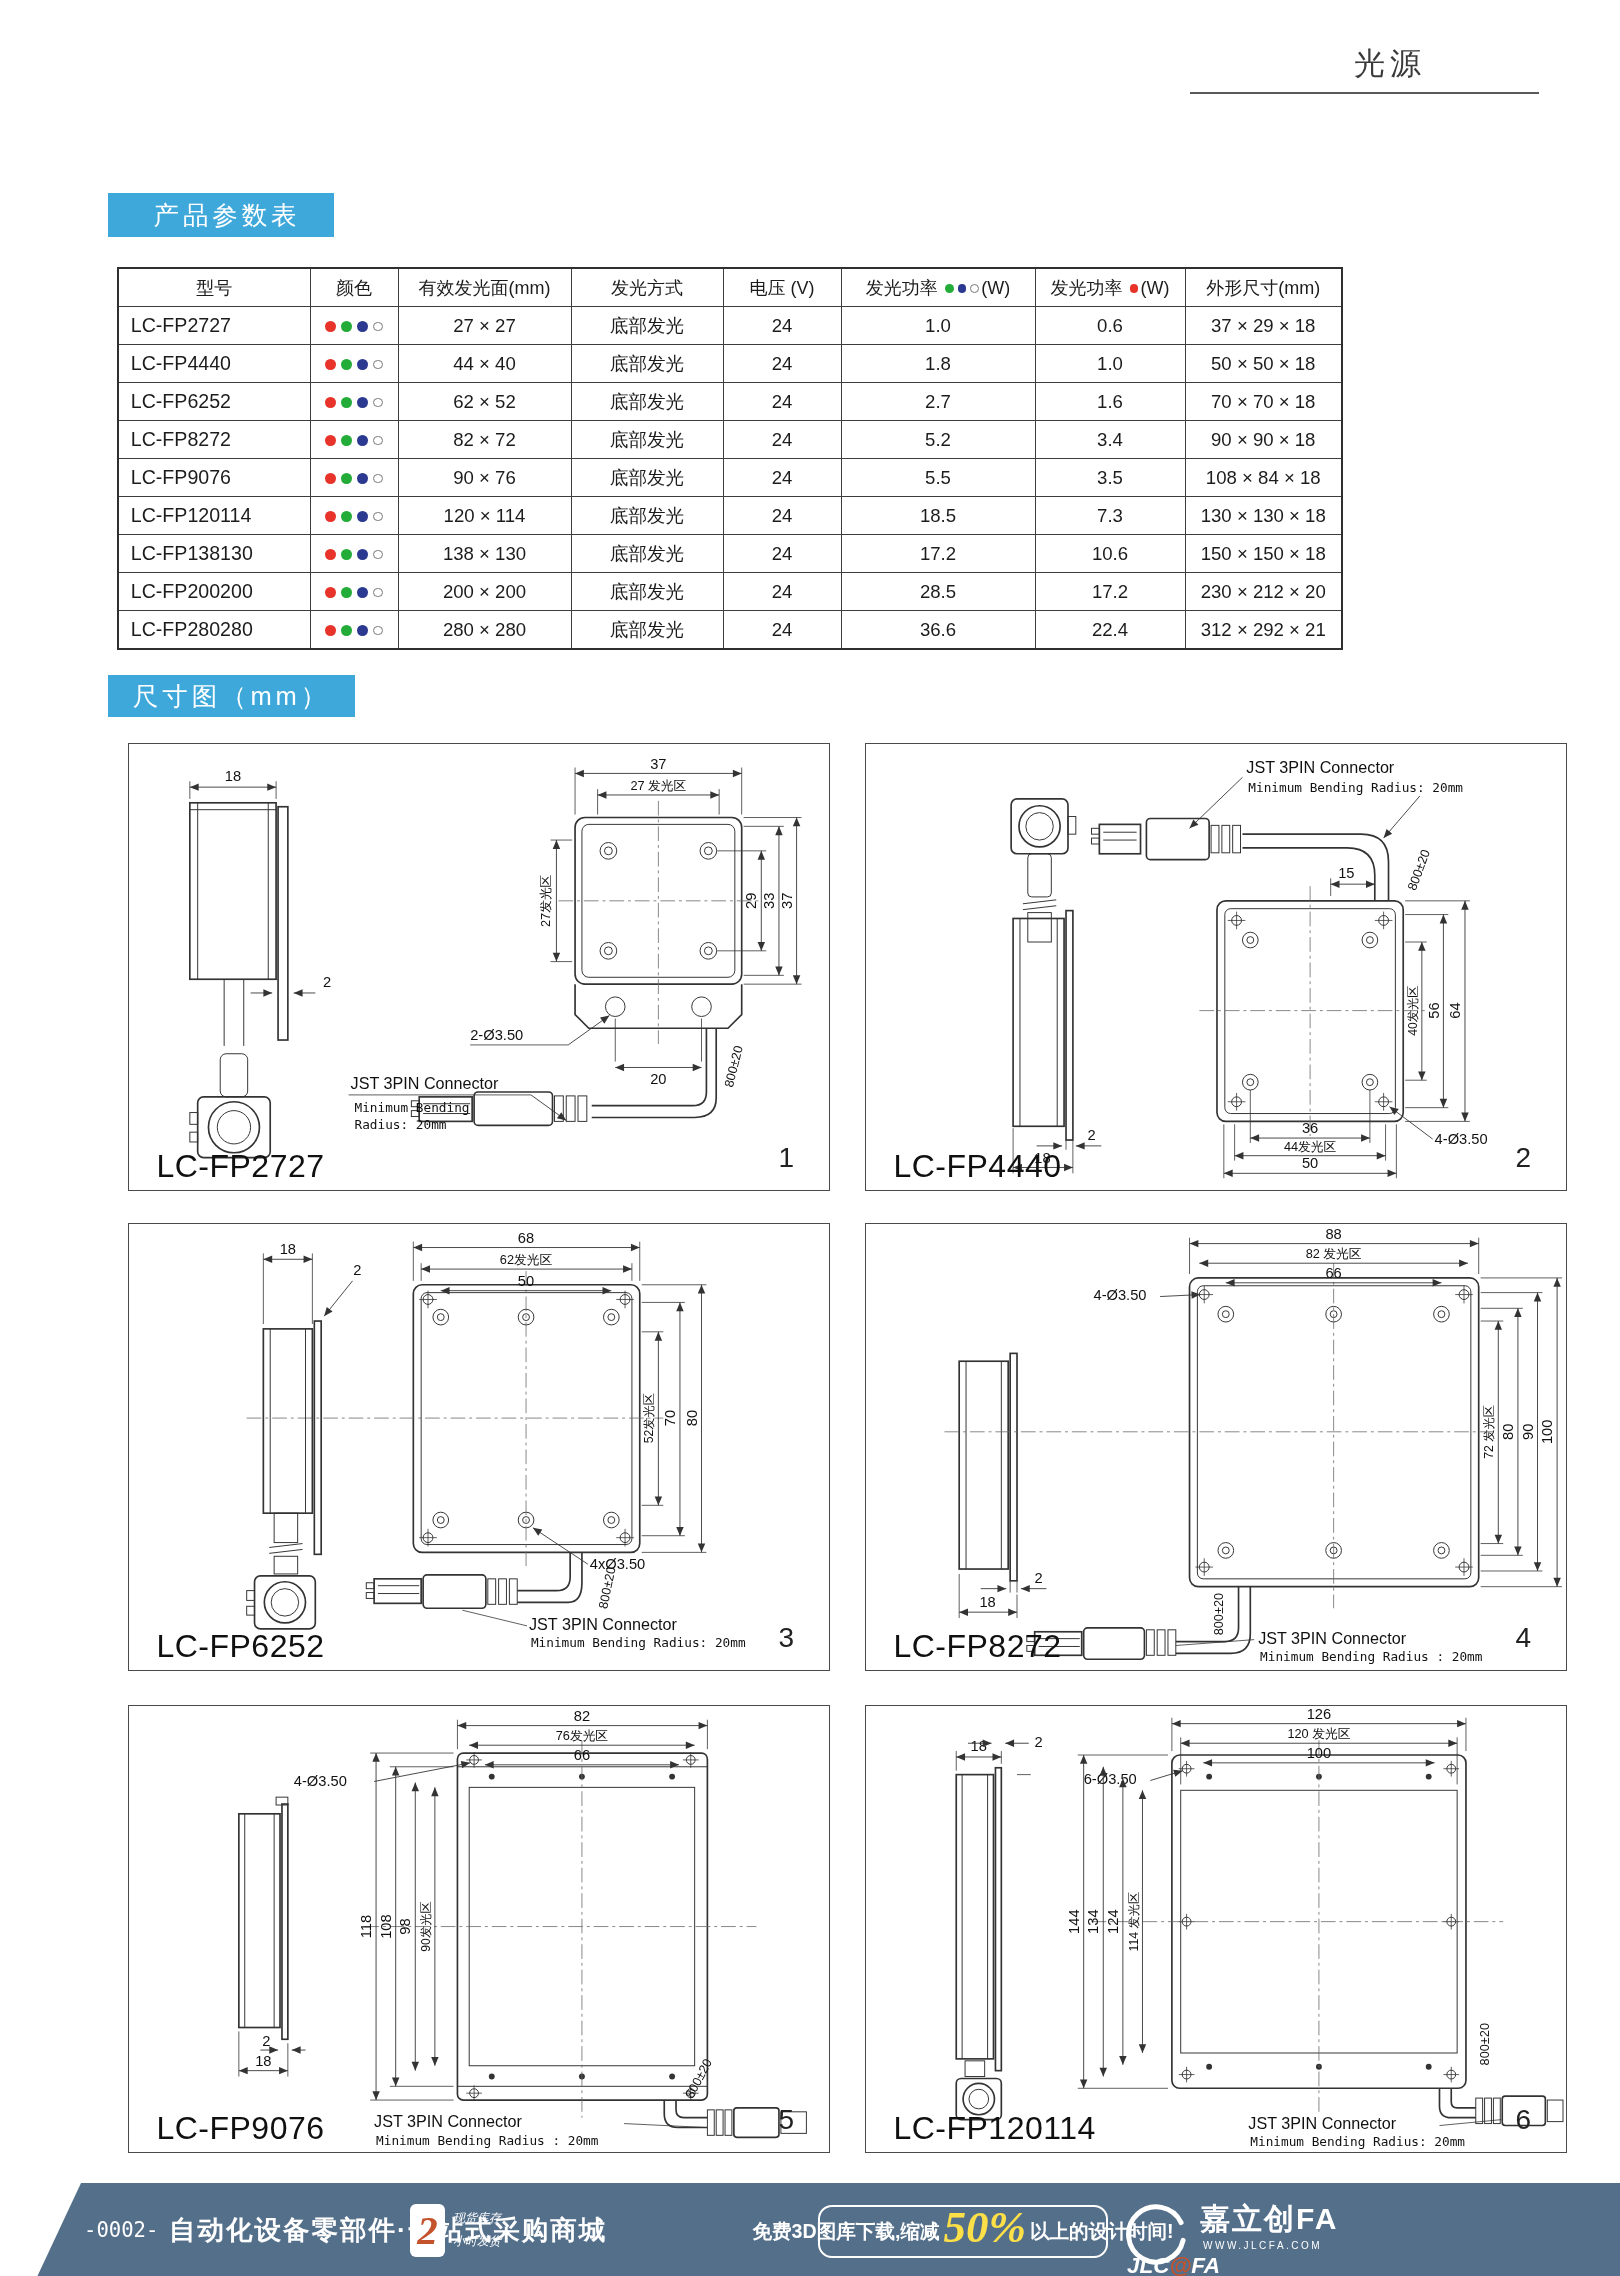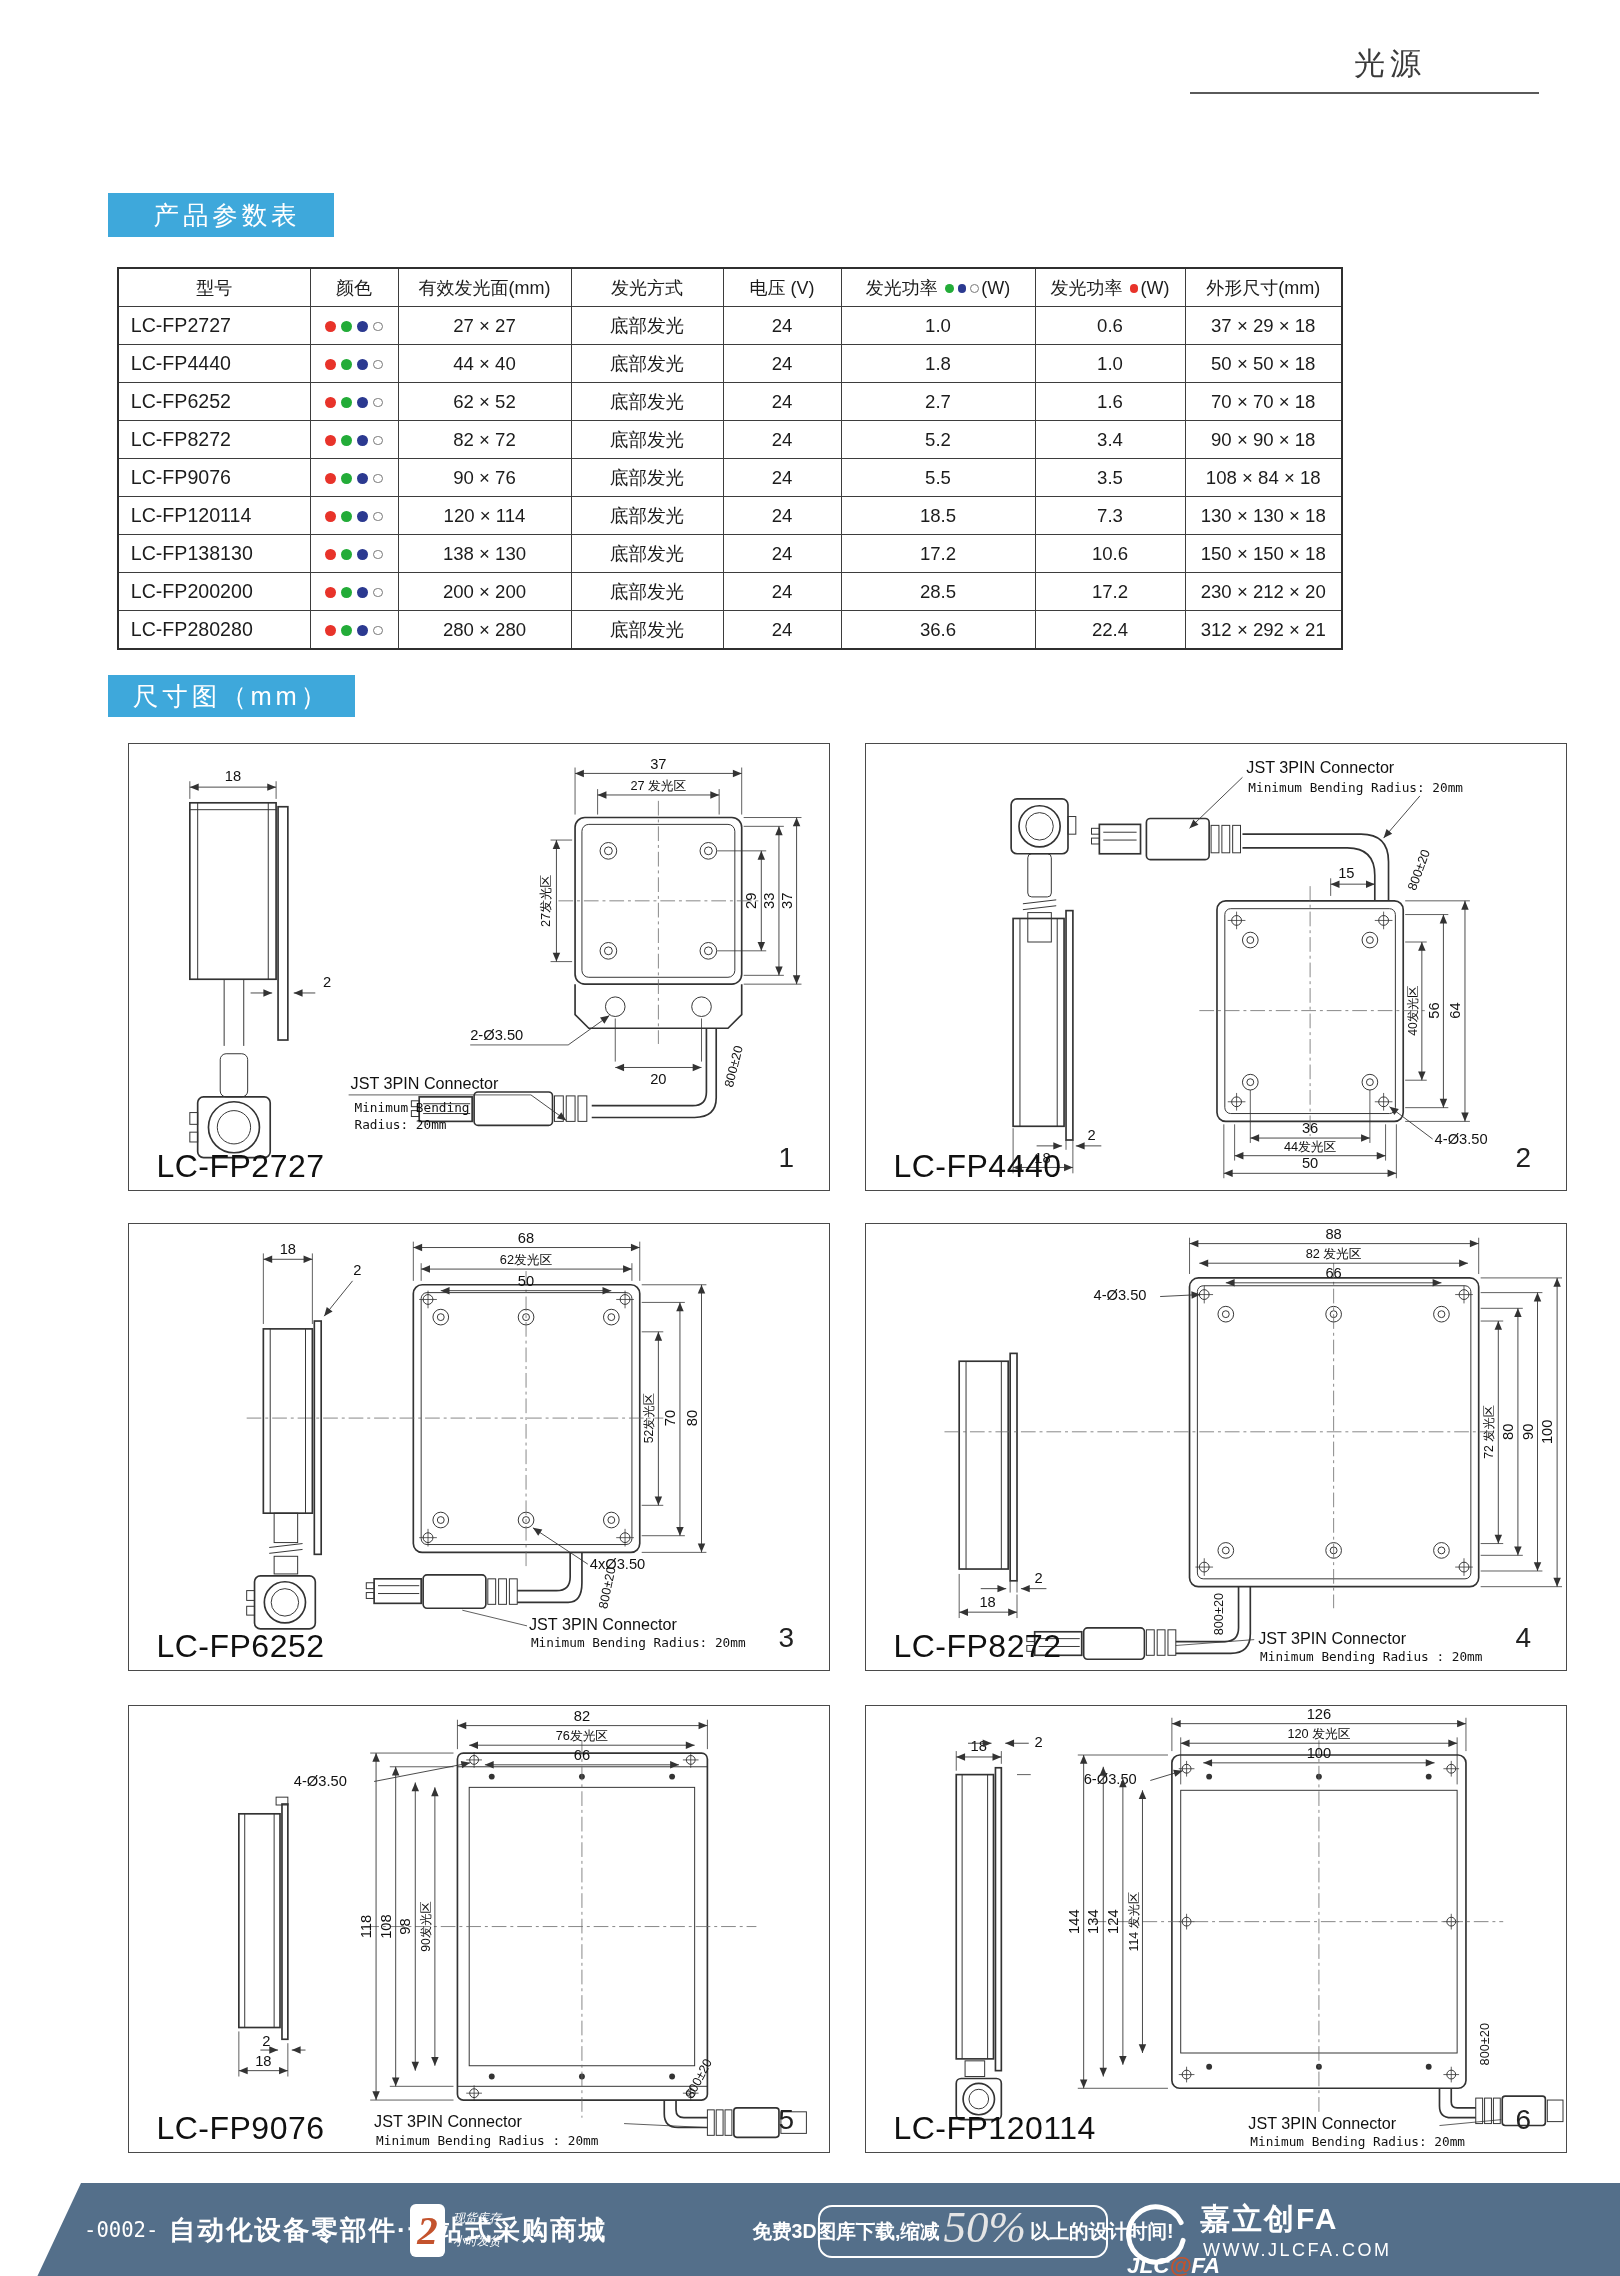--- a/index.html
+++ b/index.html
@@ -63,29 +63,29 @@
           font-size:26.5px;font-weight:bold;letter-spacing:2px;}
   #badge{position:absolute;left:410px;top:20.6px;width:35px;height:53px;background:#fff;border-radius:5.9px;
          display:flex;align-items:center;justify-content:center;}
   #badge span{font-family:"Liberation Serif",serif;font-style:italic;font-weight:bold;
               font-size:41px;color:#C4532D;line-height:1;}
   #badge-text{position:absolute;left:453px;top:23.5px;color:#fff;font-style:italic;font-weight:normal;
               font-size:12px;line-height:23.5px;white-space:nowrap;}
   #promo{position:absolute;left:818px;top:21.6px;width:286px;height:49px;border:2.5px solid #fff;
          border-radius:14px;display:flex;align-items:center;justify-content:center;}
   #promo .pre,#promo .post{color:#fff;font-weight:bold;font-size:19.6px;white-space:nowrap;}
-  #promo .pct{color:#e5e5e5;font-weight:normal;font-style:italic;font-size:45px;line-height:1;
+  #promo .pct{color:#fde047;font-weight:bold;font-style:italic;font-size:45px;line-height:1;
               margin:-7.8px 3.9px 0 3.9px;font-family:"Liberation Serif",serif;}
   #logo{position:absolute;left:1120px;top:11.8px;width:294px;height:71px;}
   #logo-ring{position:absolute;left:0;top:2px;}
   #logo-word{position:absolute;left:6.9px;top:23.5px;color:#fff;font-weight:bold;font-style:italic;
              font-size:22.5px;letter-spacing:0;margin-top:35px;}
   #logo-word .at{color:#C4532D;}
   #logo-cn{position:absolute;left:80px;top:3.9px;color:#fff;font-weight:bold;font-size:30px;letter-spacing:2px;}
-  #logo-url{position:absolute;left:83px;top:45px;color:#fff;font-size:18px;letter-spacing:2.5px;}
+  #logo-url{position:absolute;left:83px;top:45px;color:#fff;font-size:10px;letter-spacing:2.5px;}
 </style>
 </head>
 <body>
 
 <svg width="0" height="0" style="position:absolute" aria-hidden="true">
   <defs>
     <marker id="ar" viewBox="0 0 10 10" refX="9.5" refY="5" markerWidth="10" markerHeight="10" markerUnits="userSpaceOnUse" orient="auto-start-reverse">
       <path d="M0.5,1.2 L9.5,5 L0.5,8.8 Z" fill="#333"></path>
     </marker>
   </defs>

